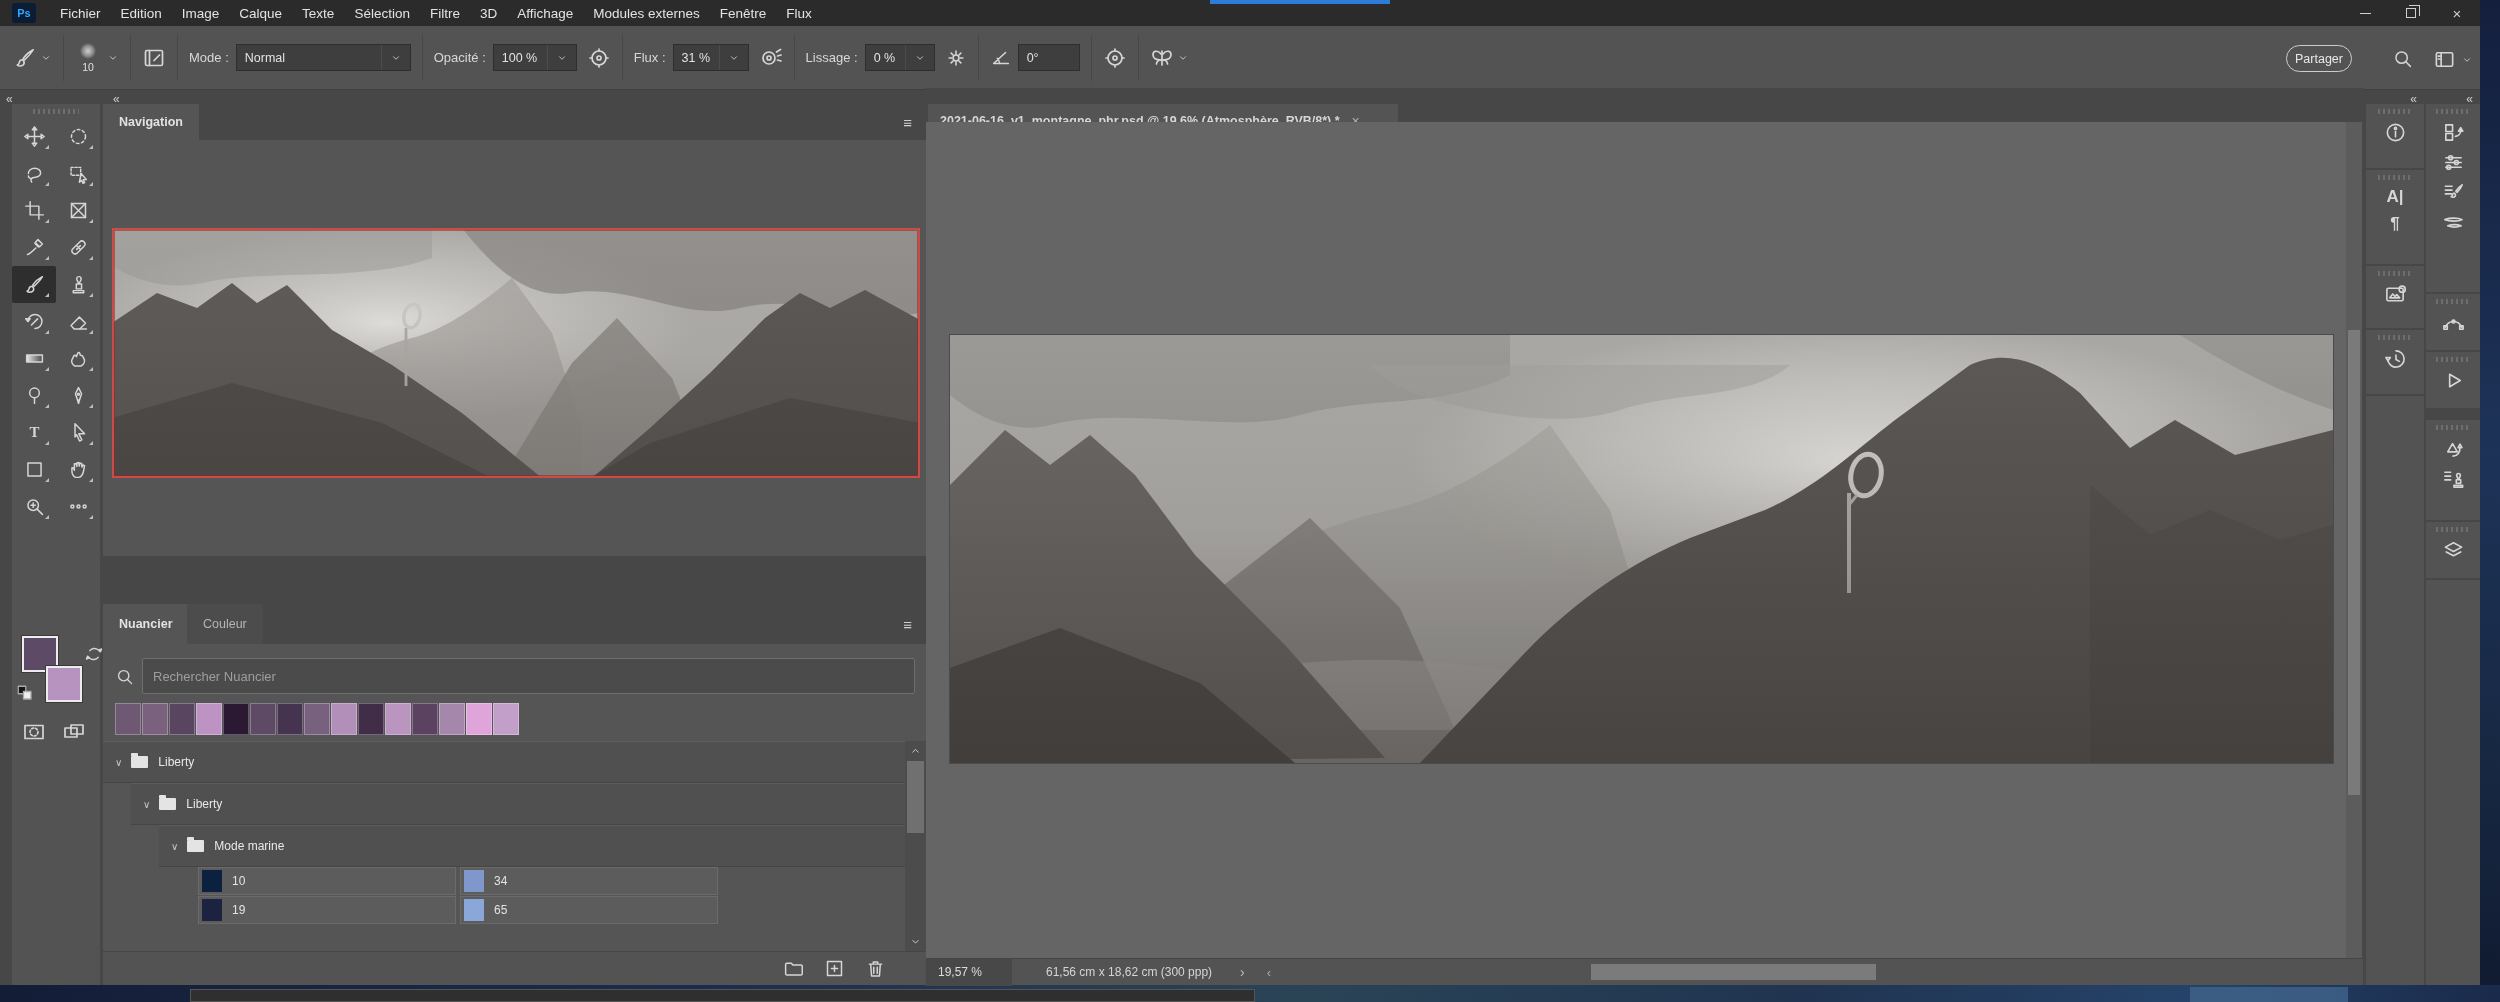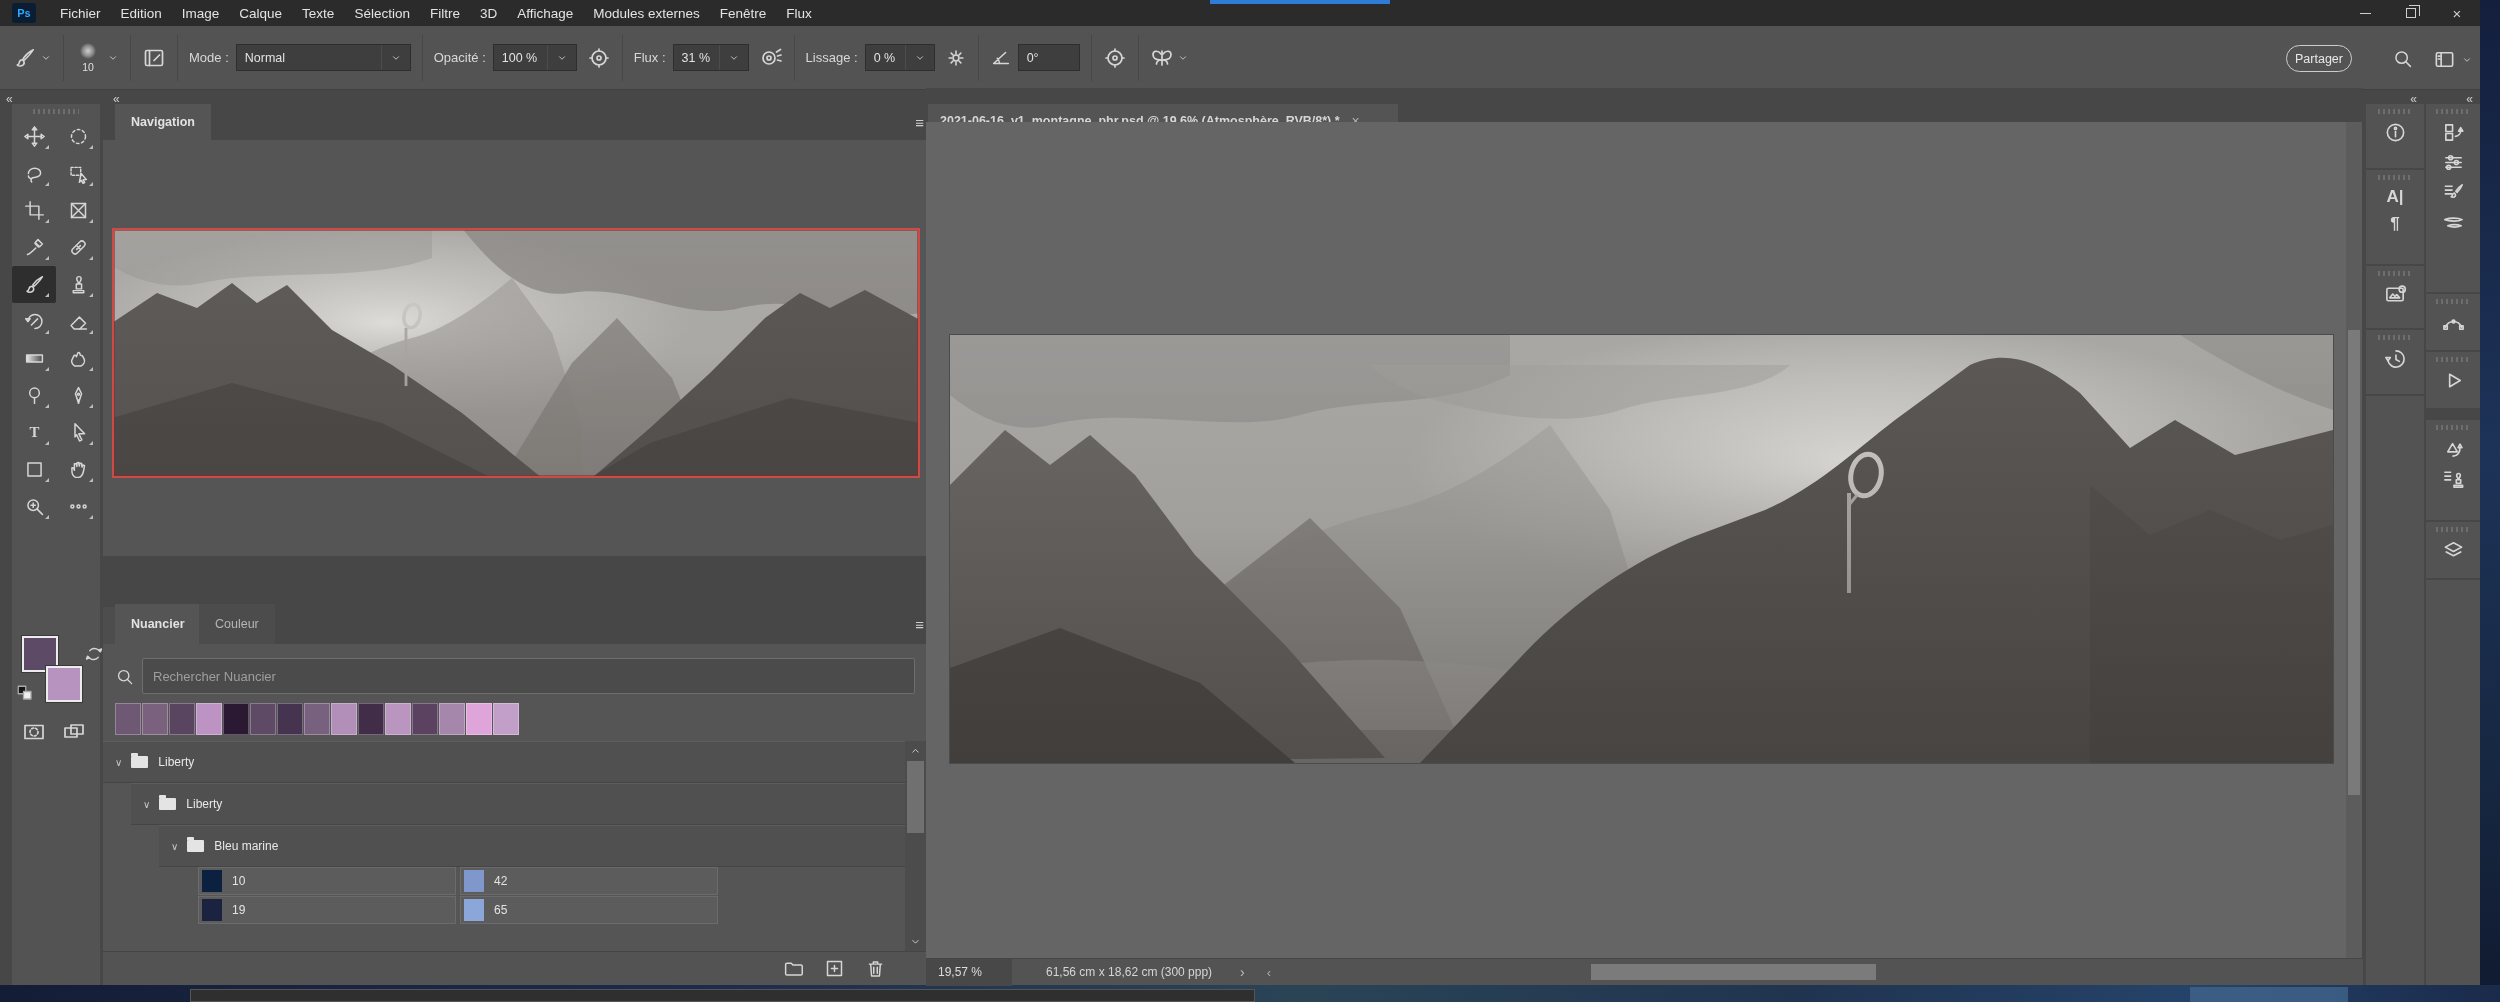--- a/index.html
+++ b/index.html
@@ -64,21 +64,21 @@
   .tool.sel { background:#2e2e2e; border-radius:2px; }
   .tool svg { width:21px; height:21px; }
   #fg-swatch { left:22px; top:546px; width:36px; height:36px; border:2px solid #ececec; box-shadow:0 0 0 1px #3a3a3a; }
   #bg-swatch { left:46px; top:576px; width:36px; height:36px; border:2px solid #ececec; box-shadow:0 0 0 1px #3a3a3a; }
   #swap-colors { left:72px; top:540px; width:20px; height:20px; }
   .tool24 { width:24px; height:24px; }
 
   
   #panels { left:103px; top:90px; width:823px; height:895px; background:#474747; }
   .panel-collapse { left:10px; top:2px; }
-  .tabstrip { position:absolute; left:12px; width:823px; background:#474747; }
+  .tabstrip { position:absolute; left:0; width:823px; background:#474747; }
   .ptab { position:absolute; top:0; height:100%; display:flex; align-items:center; padding:0 16px;
     font-size:12.5px; font-weight:600; color:#e2e2e2; background:#555555; }
   .ptab.inactive { background:#4c4c4c; color:#b5b5b5; font-weight:400; }
   .burger { position:absolute; right:14px; color:#cfcfcf; font-size:15px; }
   #nav-tabs { top:14px; height:36px; }
   #nav-body { position:absolute; left:0; top:50px; width:823px; height:416px; background:#555555; }
   #nav-thumb { position:absolute; left:9px; top:88px; width:808px; height:250px; }
   #nav-viewbox { position:absolute; left:9px; top:88px; width:808px; height:250px; border:2px solid #cb4b46; box-shadow:inset 0 0 0 1px rgba(140,40,36,.55); }
   #nav-zoomrow { position:absolute; left:0; top:466px; width:823px; height:48px; background:#555555; border-top:1px solid #464646; }
   #nav-zoomval { position:absolute; left:0; top:0; width:86px; height:48px; background:#4d4d4d; color:#e0e0e0;
@@ -735,30 +735,30 @@
               <span class="lbl">Liberty</span>
             </div>
             <div class="tree-folder" style="margin-left: 28px;">
               <span class="tree-caret">∨</span>
               <span class="folder-ic"></span>
               <span class="lbl">Liberty</span>
             </div>
             <div class="tree-folder" style="margin-left: 56px;">
               <span class="tree-caret">∨</span>
               <span class="folder-ic"></span>
-              <span class="lbl">Bleu marine</span>
+              <span class="lbl">Mode marine</span>
             </div>
             <div class="pair-row">
               <div class="pair-cell">
                 <span class="pair-chip" style="background: rgb(12, 33, 64);"></span>
                 <span class="pair-lbl">10</span>
               </div>
               <div class="pair-cell">
                 <span class="pair-chip" style="background: rgb(127, 151, 203);"></span>
-                <span class="pair-lbl">42</span>
+                <span class="pair-lbl">34</span>
               </div>
             </div>
             <div class="pair-row">
               <div class="pair-cell">
                 <span class="pair-chip" style="background: rgb(27, 35, 64);"></span>
                 <span class="pair-lbl">19</span>
               </div>
               <div class="pair-cell">
                 <span class="pair-chip" style="background: rgb(139, 166, 216);"></span>
                 <span class="pair-lbl">65</span>

